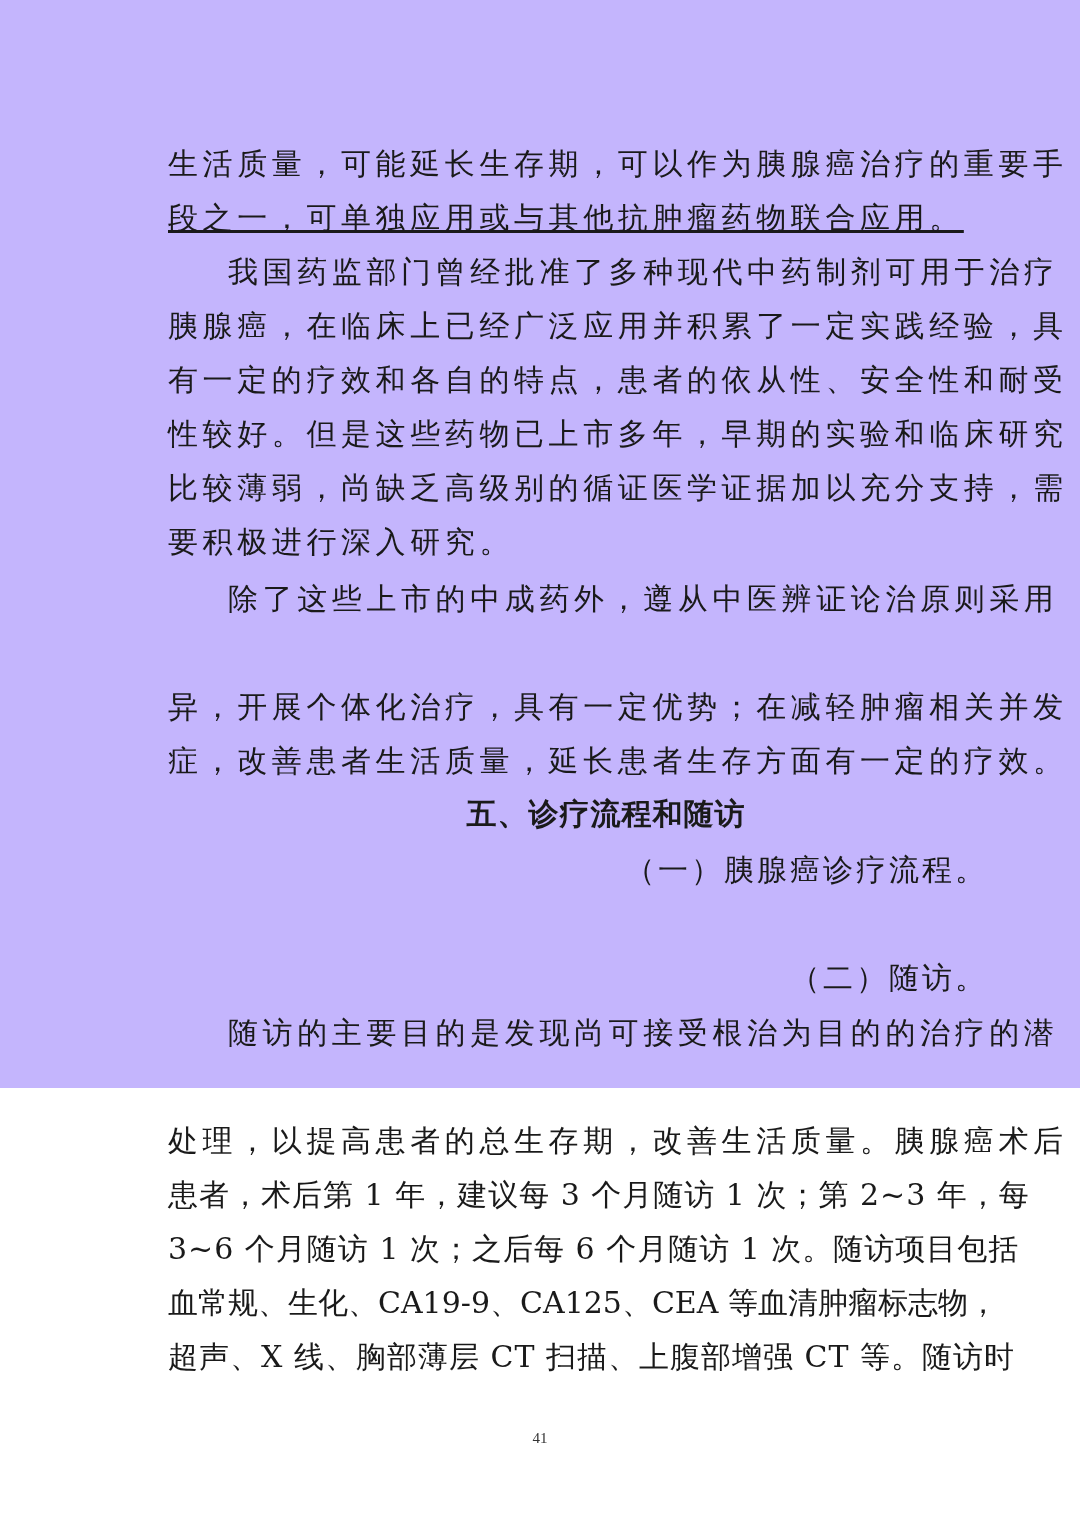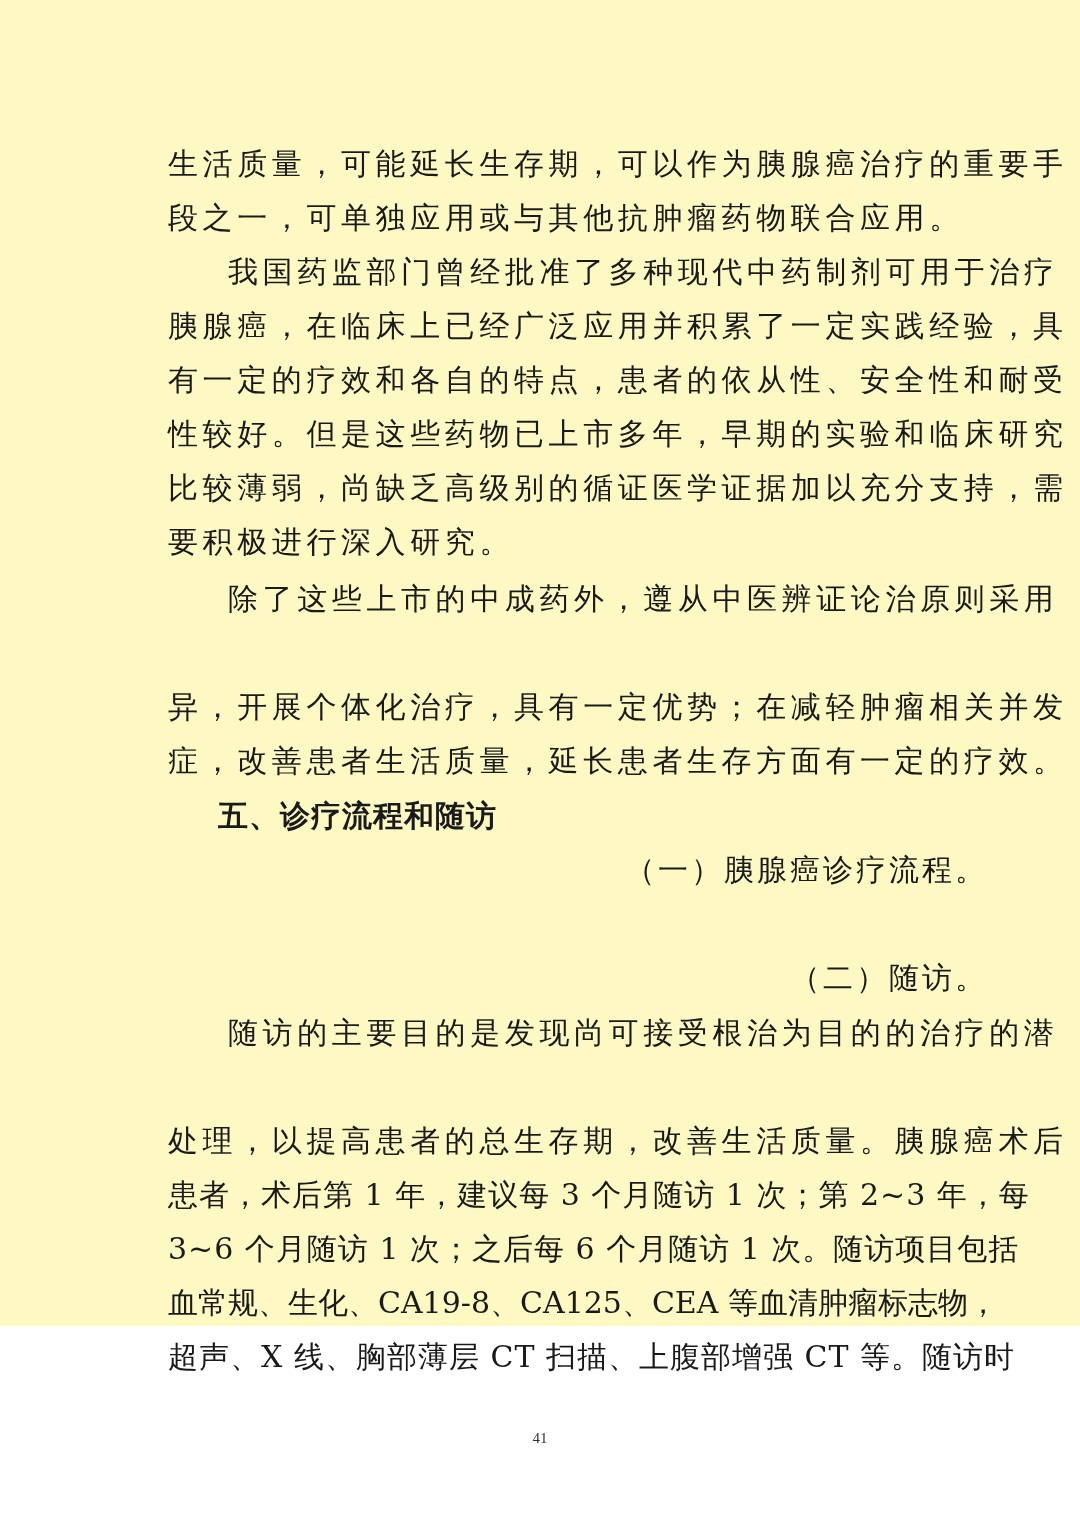--- a/index.html
+++ b/index.html
@@ -13,22 +13,22 @@
       position: relative;
       overflow: hidden;
       font-family: "DejaVu Serif", "Liberation Serif", serif;
       color: #1a1a1a;
     }
     .page {
       position: absolute;
       left: 0;
       top: 0;
       width: 1080px;
-      height: 1326px;
-      background: #fef9c3;
+      height: 1088px;
+      background: #c4b5fd;
     }
     .line {
       position: absolute;
       left: 168px;
       width: 760px;
       height: 54px;
       font-size: 30px;
       line-height: 54px;
       white-space: nowrap;
       letter-spacing: 4.6px;
@@ -36,24 +36,25 @@
     }
     .line.justify {
       text-align: justify;
       text-align-last: justify;
     }
     .line.indent {
       left: 228px;
       width: 700px;
     }
     .line.heading {
-      font-family: Liberation Serif, serif;
+      font-family: Liberation Mono, monospace;
       font-weight: bold;
       letter-spacing: 1px;
-      left: 218px;
+      left: 226px;
+      text-align: center;
     }
     .line.sub {
       left: 228px;
       letter-spacing: 3px;
       text-align: right;
     }
     .page-number {
       position: absolute;
       left: 0;
       width: 1080px;
@@ -63,38 +64,38 @@
       font-family: "Liberation Serif", serif;
       color: #333333;
     }
   </style>
 </head>
 <body>
 
 <div class="page">
 
   <div class="line justify" style="top:137px;">生活质量，可能延长生存期，可以作为胰腺癌治疗的重要手</div>
-  <div class="line" style="top:191px;">段之一，可单独应用或与其他抗肿瘤药物联合应用。</div>
+  <div class="line" style="top:191px;text-decoration:underline;">段之一，可单独应用或与其他抗肿瘤药物联合应用。</div>
 
   <div class="line justify indent" style="top:245px;">我国药监部门曾经批准了多种现代中药制剂可用于治疗</div>
   <div class="line justify" style="top:299px;">胰腺癌，在临床上已经广泛应用并积累了一定实践经验，具</div>
   <div class="line justify" style="top:353px;">有一定的疗效和各自的特点，患者的依从性、安全性和耐受</div>
   <div class="line justify" style="top:407px;">性较好。但是这些药物已上市多年，早期的实验和临床研究</div>
   <div class="line" style="top:515px;">要积极进行深入研究。</div>
   <div class="line justify" style="top:461px;">比较薄弱，尚缺乏高级别的循证医学证据加以充分支持，需</div>
 
   <div class="line justify indent" style="top:572px;">除了这些上市的中成药外，遵从中医辨证论治原则采用</div>
   <div class="line justify" style="top:680px;">异，开展个体化治疗，具有一定优势；在减轻肿瘤相关并发</div>
   <div class="line justify" style="top:734px;">症，改善患者生活质量，延长患者生存方面有一定的疗效。</div>
 
   <div class="line heading" style="top:789px;">五、诊疗流程和随访</div>
   <div class="line sub" style="top:843px;">（一）胰腺癌诊疗流程。</div>
   <div class="line sub" style="top:951px;">（二）随访。</div>
 
   <div class="line justify indent" style="top:1006px;">随访的主要目的是发现尚可接受根治为目的的治疗的潜</div>
   <div class="line justify" style="top:1114px;font-family:Liberation Serif, serif;">处理，以提高患者的总生存期，改善生活质量。胰腺癌术后</div>
   <div class="line justify" style="top:1168px; letter-spacing:1px;">患者，术后第 1 年，建议每 3 个月随访 1  次；第 2~3 年，每</div>
   <div class="line justify" style="top:1222px; letter-spacing:1px;">3~6 个月随访 1  次；之后每 6 个月随访 1 次。随访项目包括</div>
-  <div class="line justify" style="top:1276px; letter-spacing:0px;">血常规、生化、CA19-8、CA125、CEA 等血清肿瘤标志物，</div>
+  <div class="line justify" style="top:1276px; letter-spacing:0px;">血常规、生化、CA19-9、CA125、CEA 等血清肿瘤标志物，</div>
   <div class="line justify" style="top:1330px; letter-spacing:1px;">超声、X 线、胸部薄层 CT 扫描、上腹部增强 CT 等。随访时</div>
 
   <div class="page-number">41</div>
 </div>
 
 </body></html>

